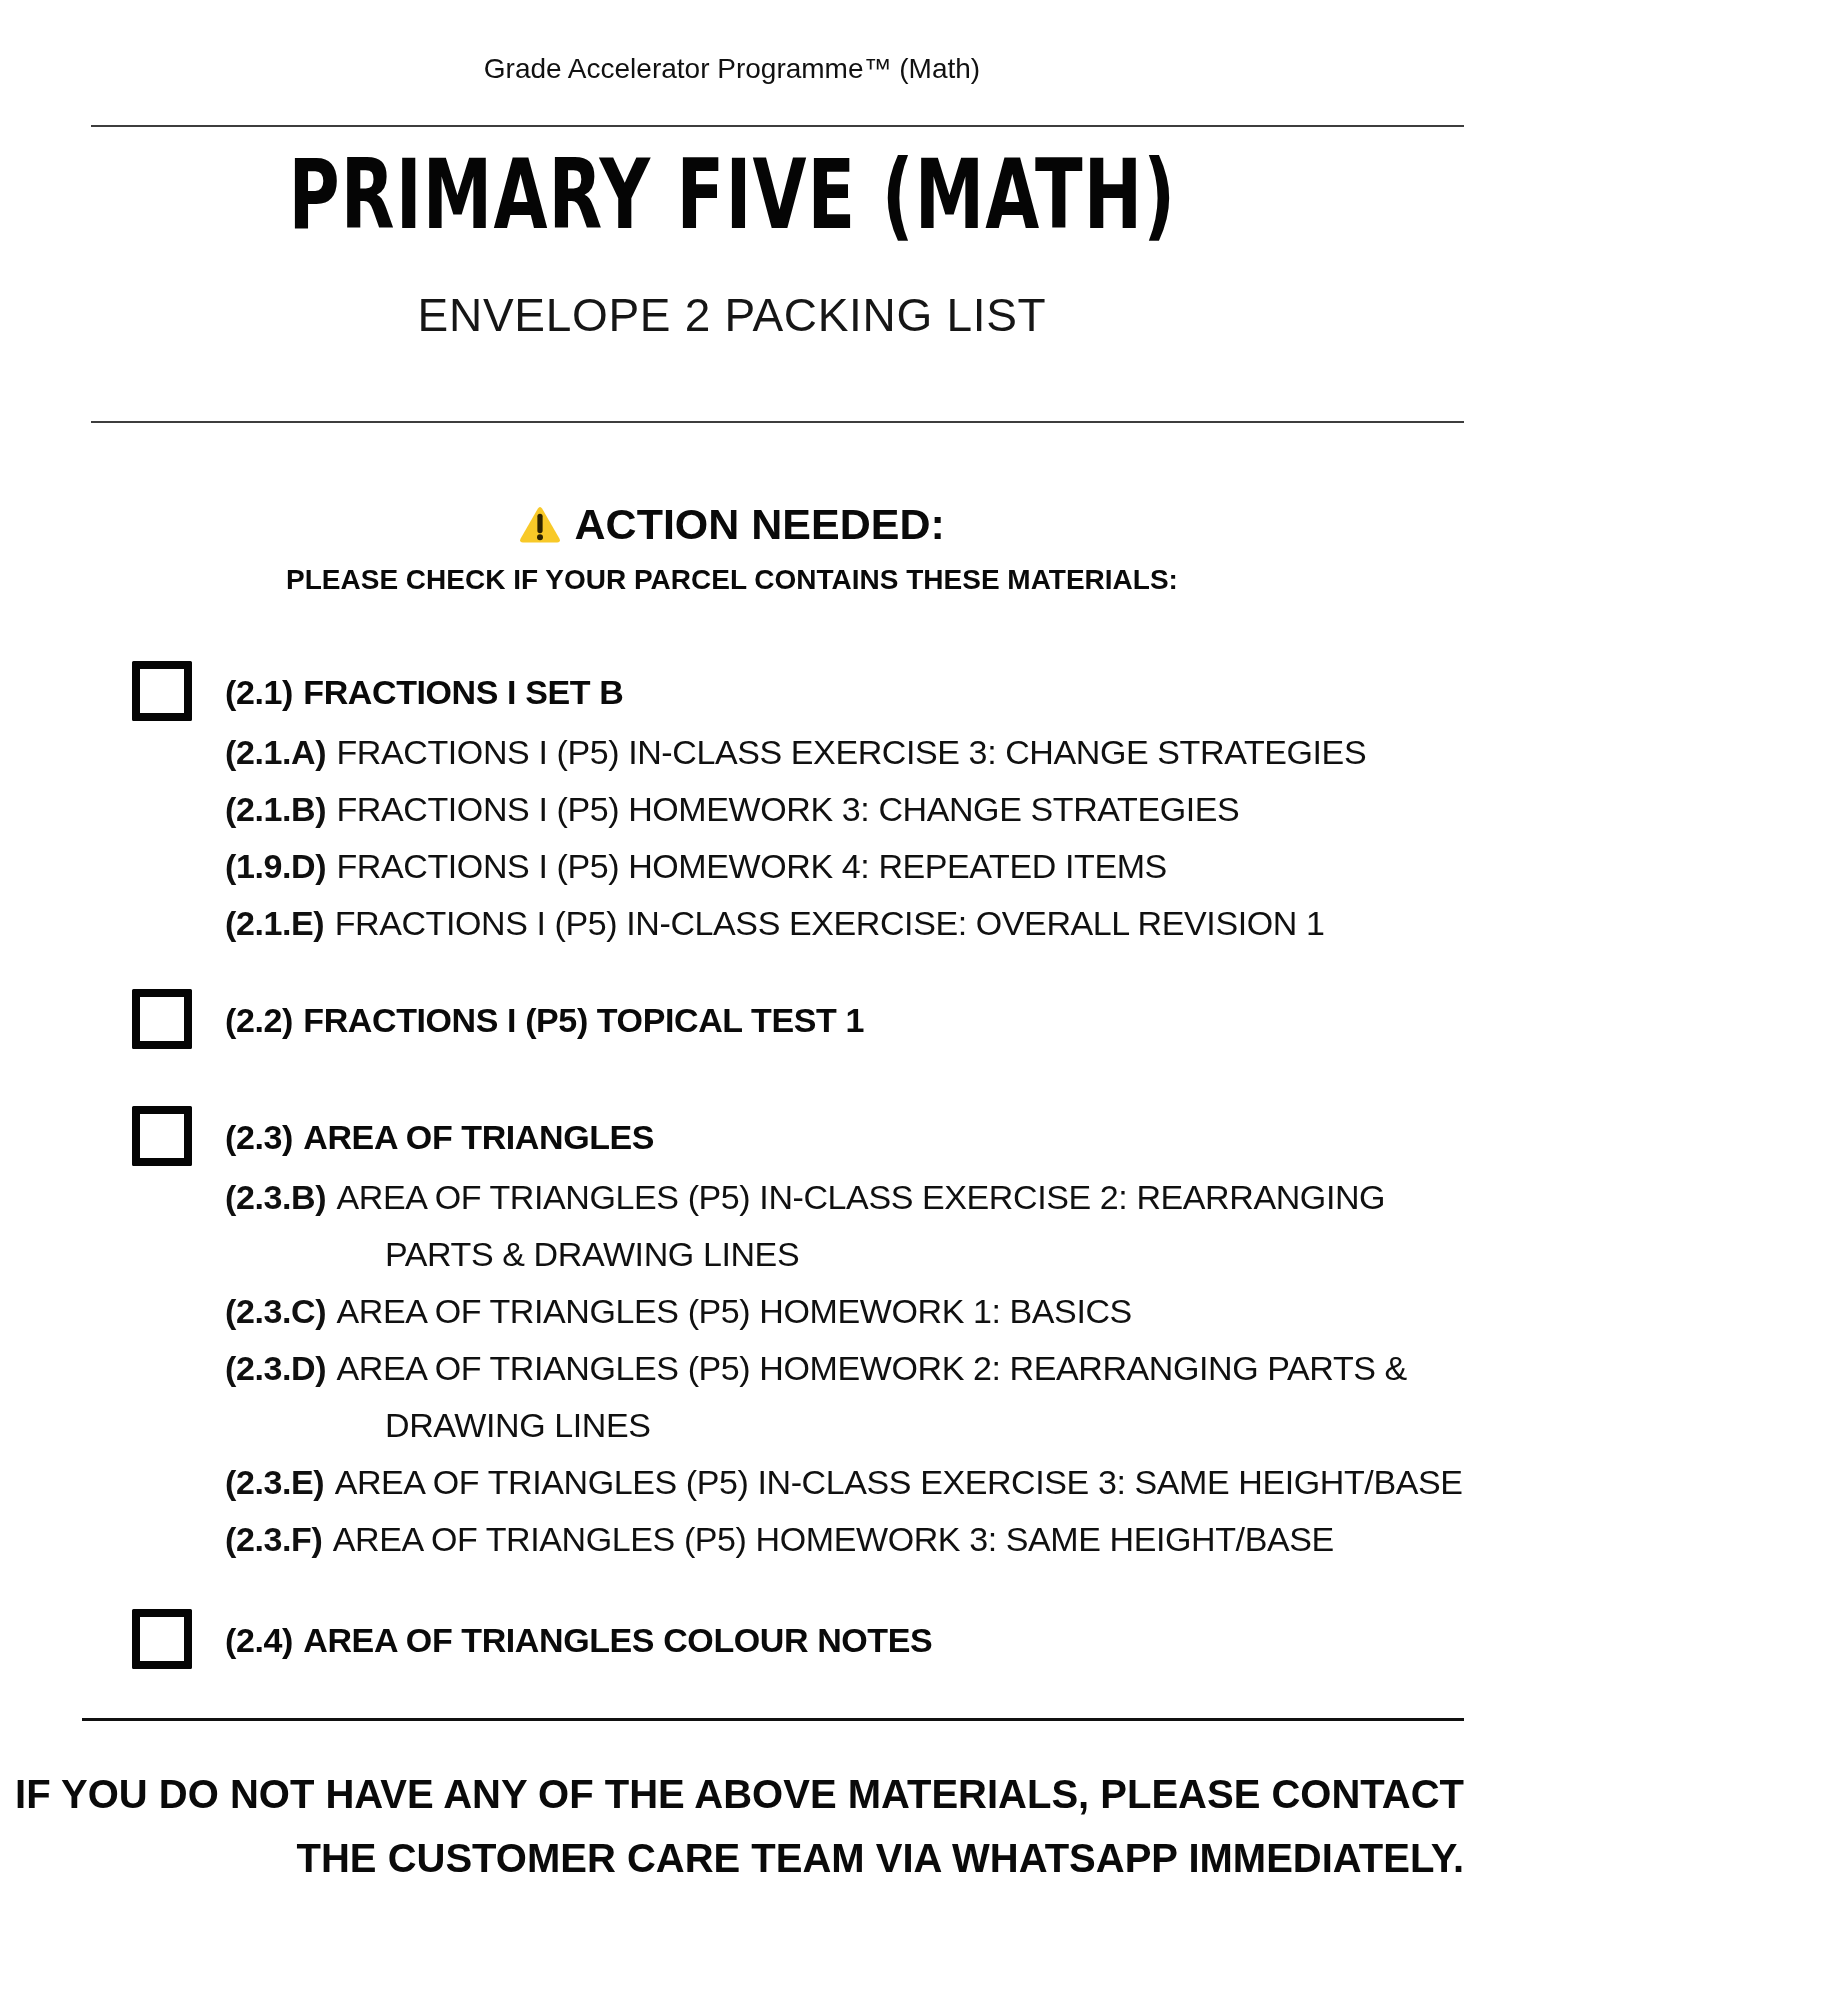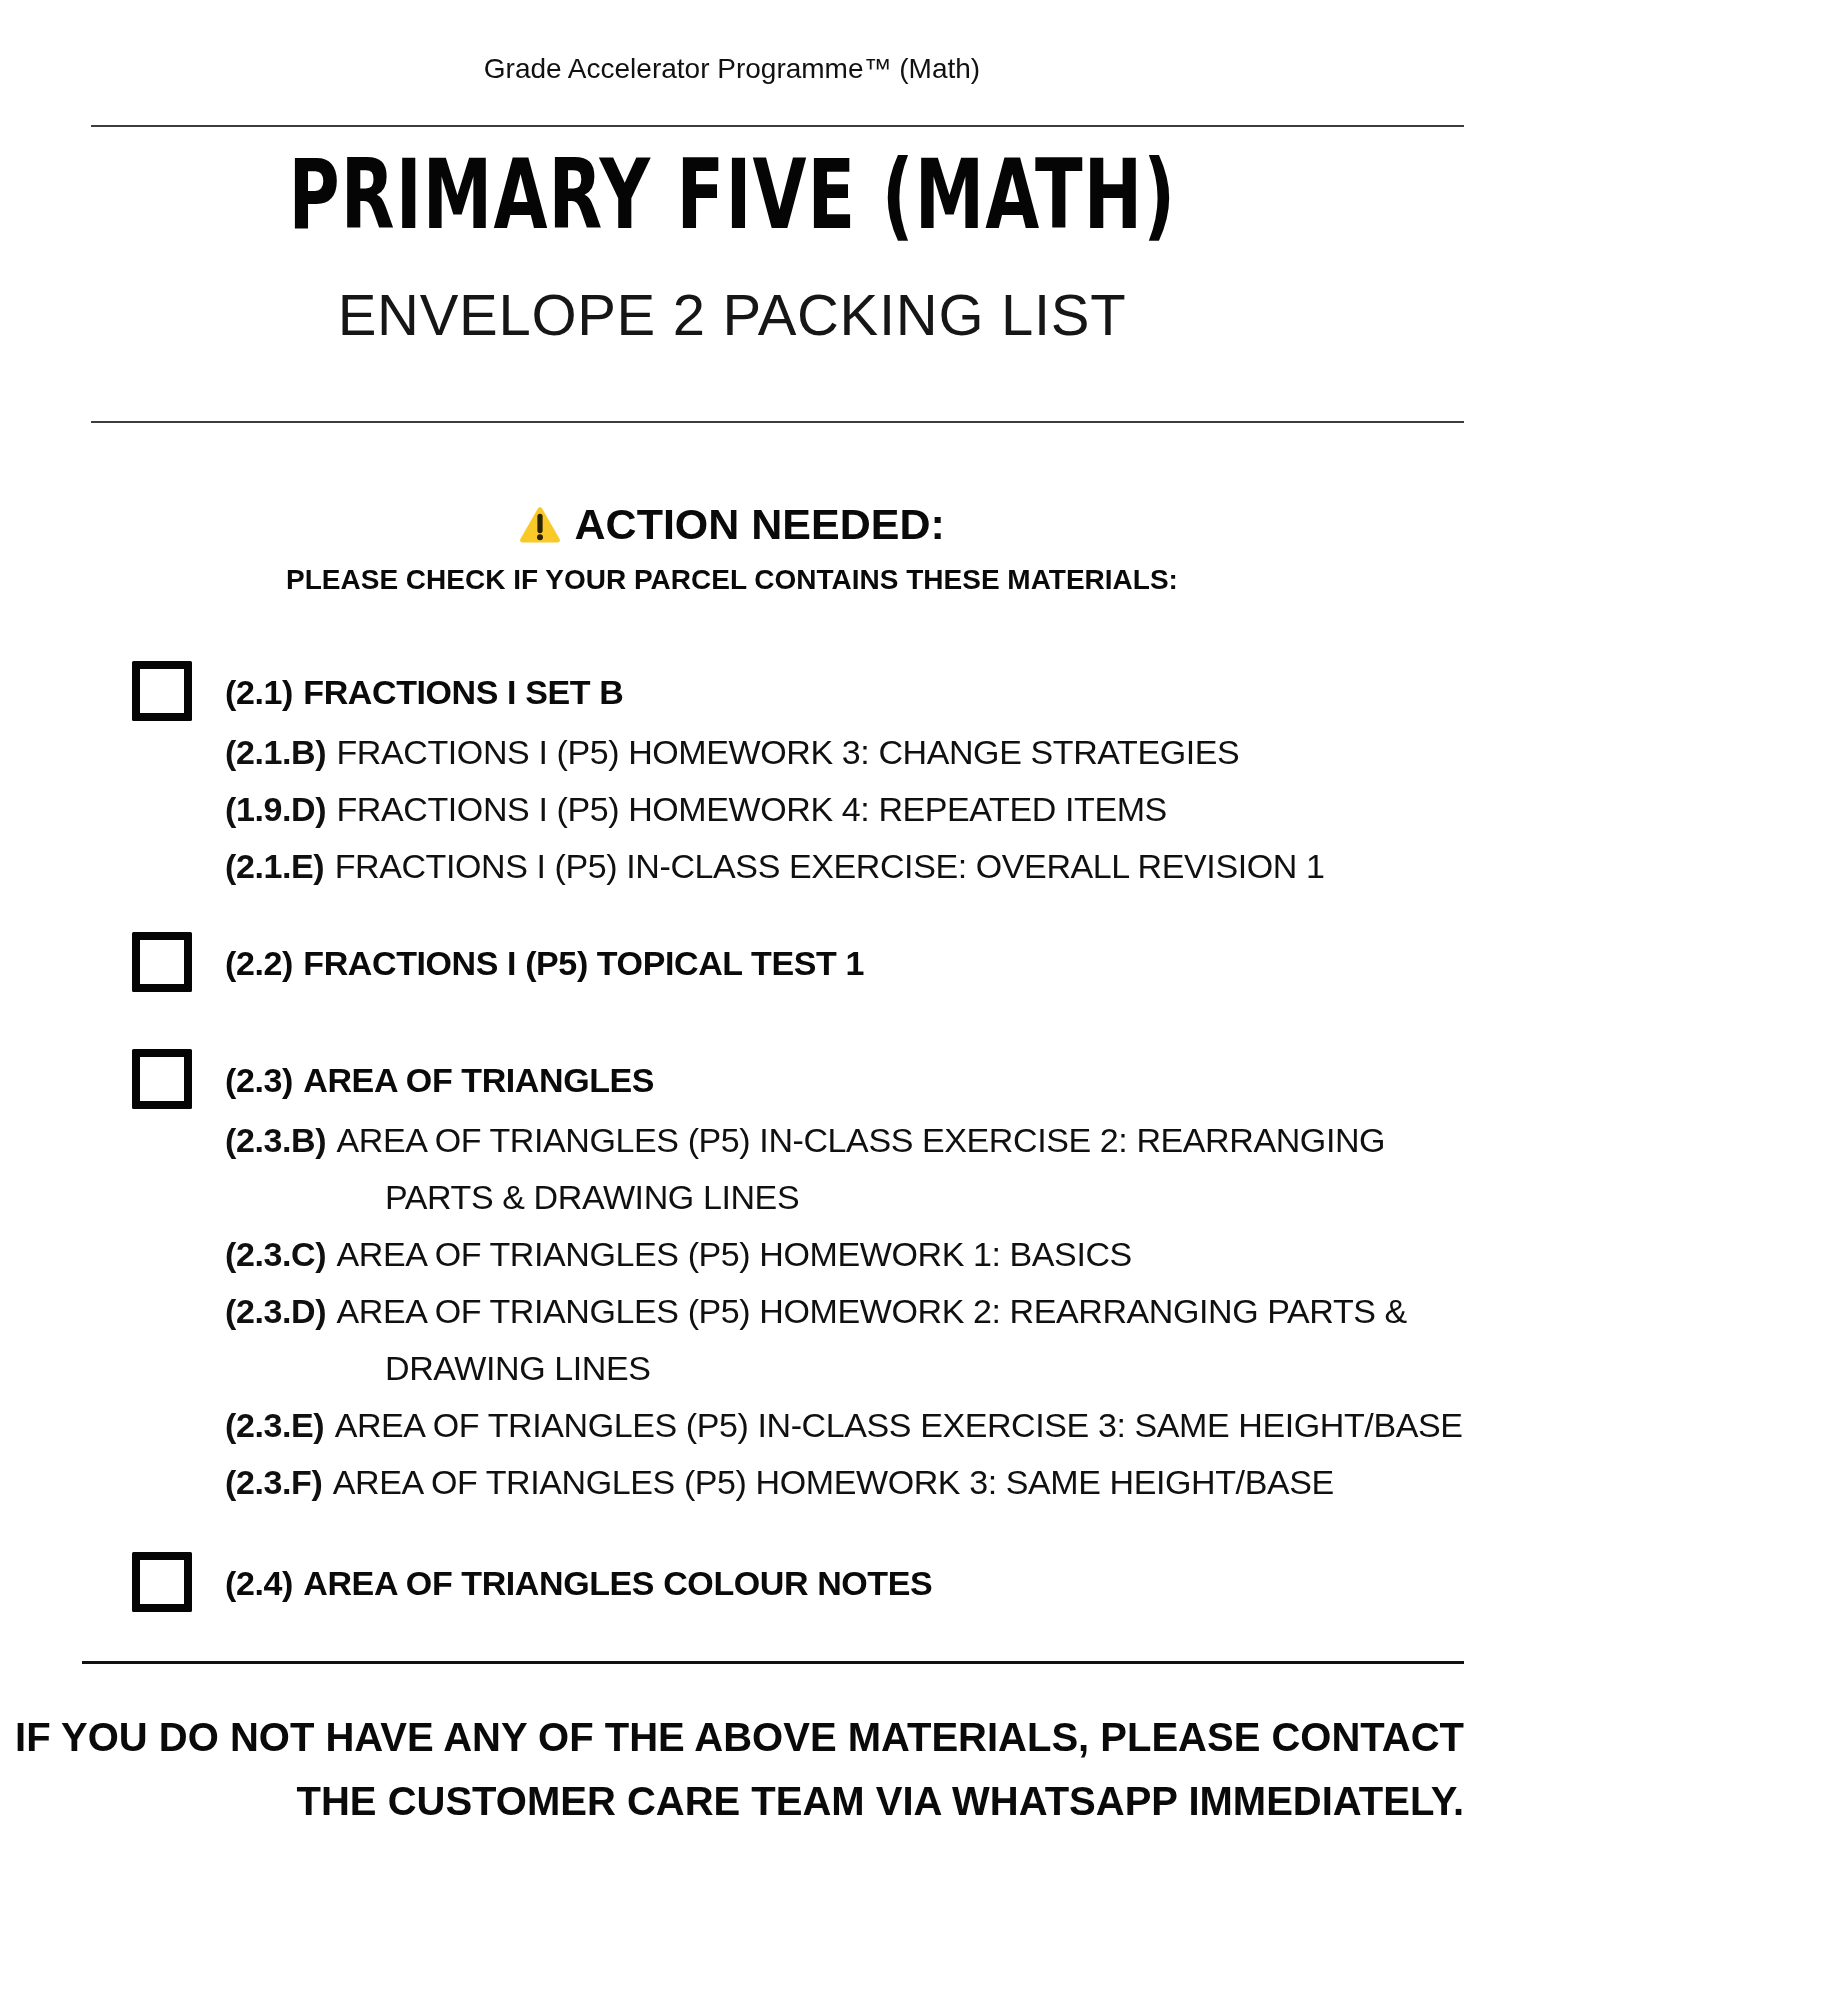--- a/index.html
+++ b/index.html
@@ -46,21 +46,21 @@
   }
   .page-title .squeeze {
     display: inline-block;
     transform: scaleX(0.72);
     transform-origin: center;
     white-space: nowrap;
   }
   .page-subtitle {
     margin-top: 37px;
     text-align: center;
-    font-size: 58px;
+    font-size: 46px;
     line-height: 54px;
     font-weight: normal;
     letter-spacing: 0.7px;
     color: #161616;
   }
   .notice { margin-top: 74px; text-align: center; }
   .action-line {
     font-size: 43px;
     line-height: 54px;
     font-weight: bold;
@@ -150,20 +150,21 @@
   </div>
 
   <div class="checklist">
 
     <div class="section">
       <div class="checkbox"></div>
       <div class="section-content">
         <div class="section-title">
           <span class="lbl">(2.1)</span><span>FRACTIONS I SET B</span>
         </div>
+        <div class="item"><span class="lbl">(2.1.A)</span><span>FRACTIONS I (P5) IN-CLASS EXERCISE 3: CHANGE STRATEGIES</span></div>
         <div class="item"><span class="lbl">(2.1.B)</span><span>FRACTIONS I (P5) HOMEWORK 3: CHANGE STRATEGIES</span></div>
         <div class="item"><span class="lbl">(1.9.D)</span><span>FRACTIONS I (P5) HOMEWORK 4: REPEATED ITEMS</span></div>
         <div class="item"><span class="lbl">(2.1.E)</span><span>FRACTIONS I (P5) IN-CLASS EXERCISE: OVERALL REVISION 1</span></div>
       </div>
     </div>
 
     <div class="gap-a"></div>
 
     <div class="section">
       <div class="checkbox"></div>

